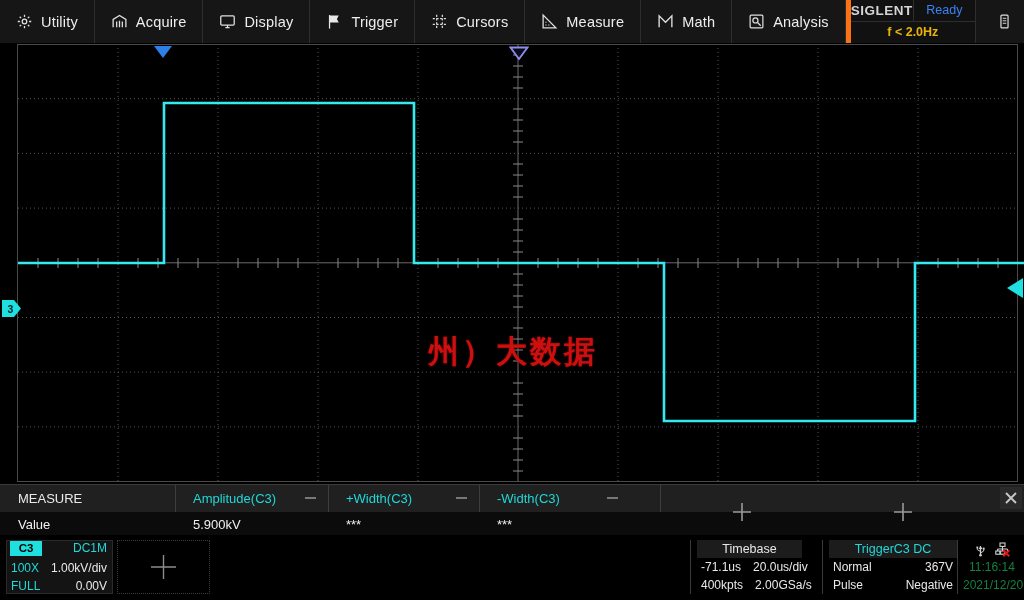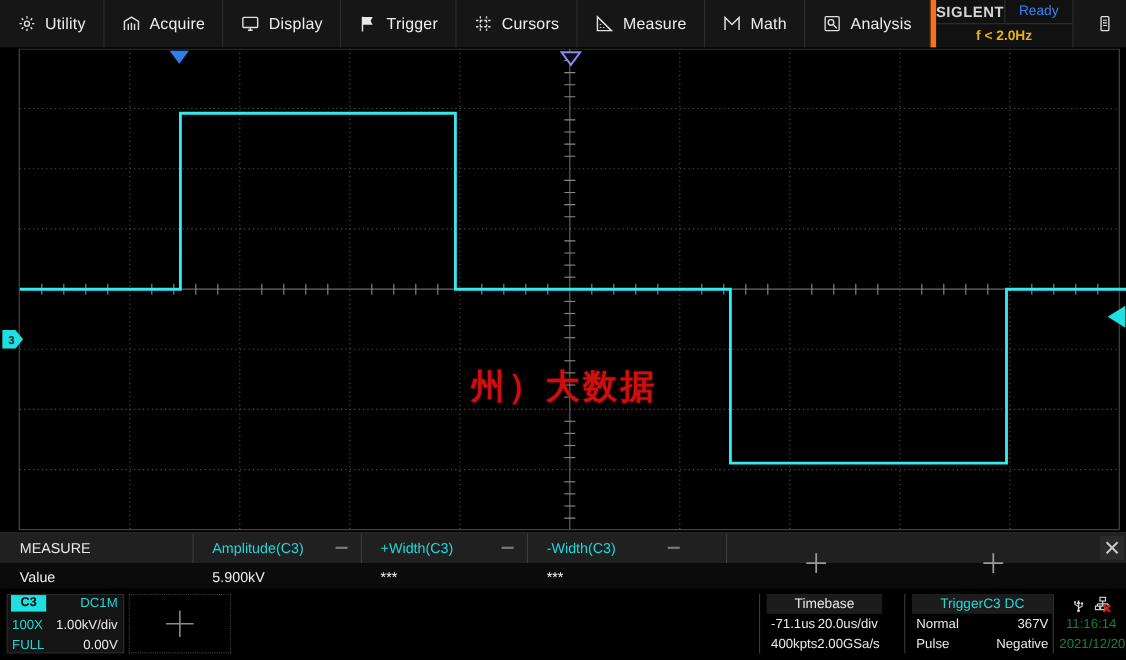--- a/index.html
+++ b/index.html
@@ -158,21 +158,21 @@
   }
   #info-box{
     position:absolute; left:963px; top:5px; width:58px; height:54px;
   }
   .bhead{
     height:18px; display:flex; align-items:center; justify-content:center;
     font-size:12.5px; background:#1c1c1c; padding:0 4px;
   }
   .brow{
     height:18px; display:flex; align-items:center; justify-content:space-between;
-    font-size:12px; padding:0 4px; color:#e9e9e9;
+    font-size:12px; padding:0 4px; color:#e9e9e9;gap:12px;
   }
   .cy{ color:#1fd8d8; }
   .wide-sep{
     position:absolute; top:5px; width:1px; height:54px; background:#3a3a3a;
   }
   #time-l1,#time-l2{ text-align:center; font-size:12px; color:#15803d; height:18px; line-height:18px;}
 </style>
 </head>
 <body>
 

